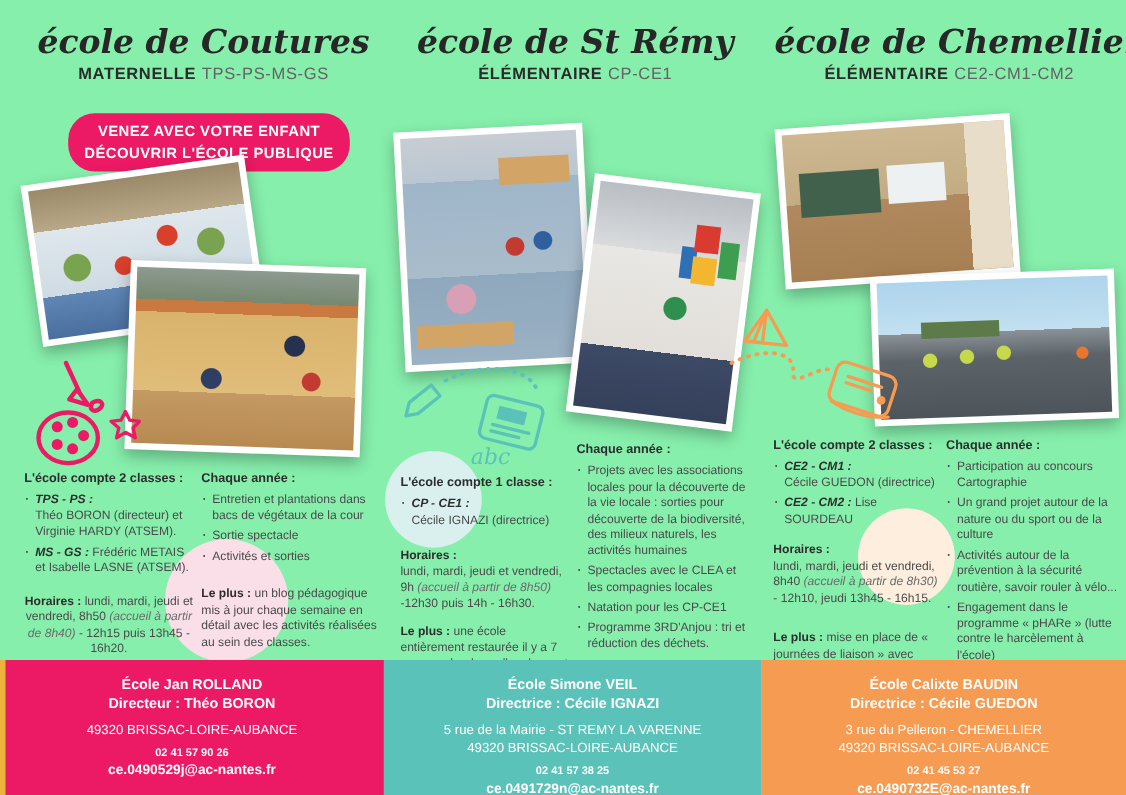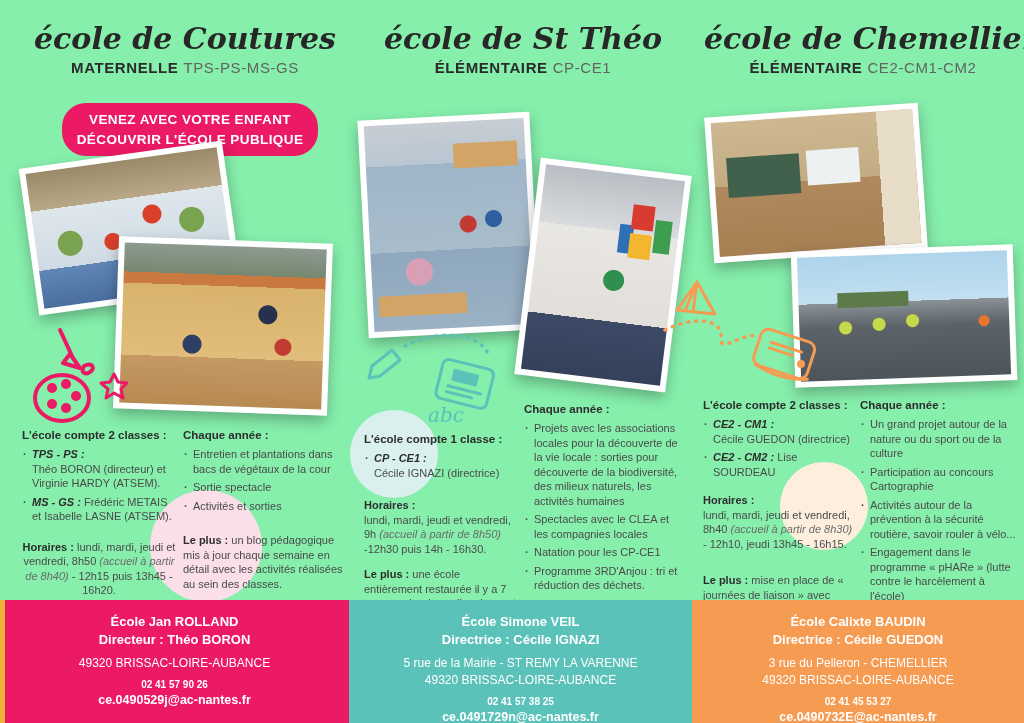--- a/index.html
+++ b/index.html
@@ -52,21 +52,21 @@
 
 <div class="page">
 
   <div class="col-header" style="left:30px;width:310px;">
     <div class="h1-script">école de Coutures</div>
     <div class="h2-sub">
       <span class="level">MATERNELLE</span><span class="grades">TPS-PS-MS-GS</span>
     </div>
   </div>
   <div class="col-header" style="left:368px;width:310px;">
-    <div class="h1-script">école de St Théo</div>
+    <div class="h1-script">école de St Rémy</div>
     <div class="h2-sub">
       <span class="level">ÉLÉMENTAIRE</span><span class="grades">CP-CE1</span>
     </div>
   </div>
   <div class="col-header" style="left:704px;width:318px;">
     <div class="h1-script">école de Chemellier</div>
     <div class="h2-sub">
       <span class="level">ÉLÉMENTAIRE</span><span class="grades">CE2-CM1-CM2</span>
     </div>
   </div>
@@ -237,22 +237,22 @@
     </p>
     <p class="para" style="margin-top:22px;">
       <span class="b">Le plus :</span>
       <span>mise en place de « journées de liaison » avec l'école Simone Veil et le collège.</span>
     </p>
   </div>
 
   <div class="textblock" style="left:860px;top:398px;width:160px;">
     <div class="sec-h">Chaque année :</div>
     <ul>
+      <li>Participation au concours Cartographie</li>
       <li>Un grand projet autour de la nature ou du sport ou de la culture</li>
-      <li>Participation au concours Cartographie</li>
       <li>Activités autour de la prévention à la sécurité routière, savoir rouler à vélo...</li>
       <li>Engagement dans le programme « pHARe » (lutte contre le harcèlement à l'école)</li>
     </ul>
   </div>
 
   <div class="footer footer-1">
     <div class="f-name">École Jan ROLLAND</div>
     <div class="f-dir">Directeur : Théo BORON</div>
     <div class="f-addr">
       <div>49320 BRISSAC-LOIRE-AUBANCE</div>

